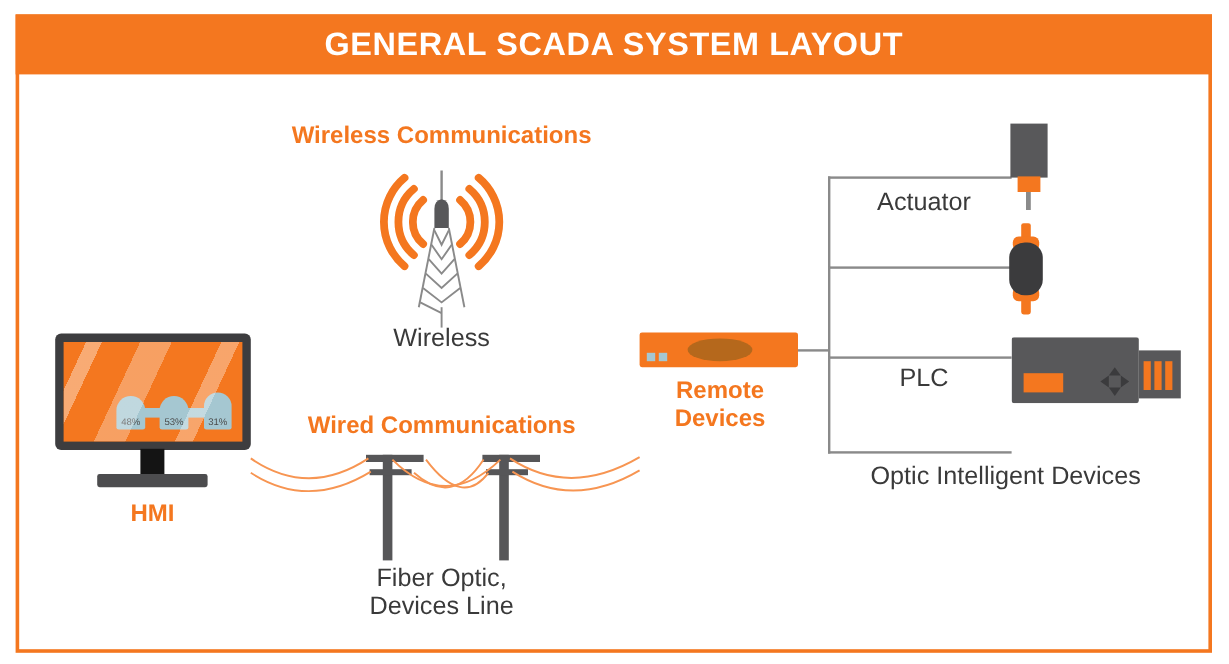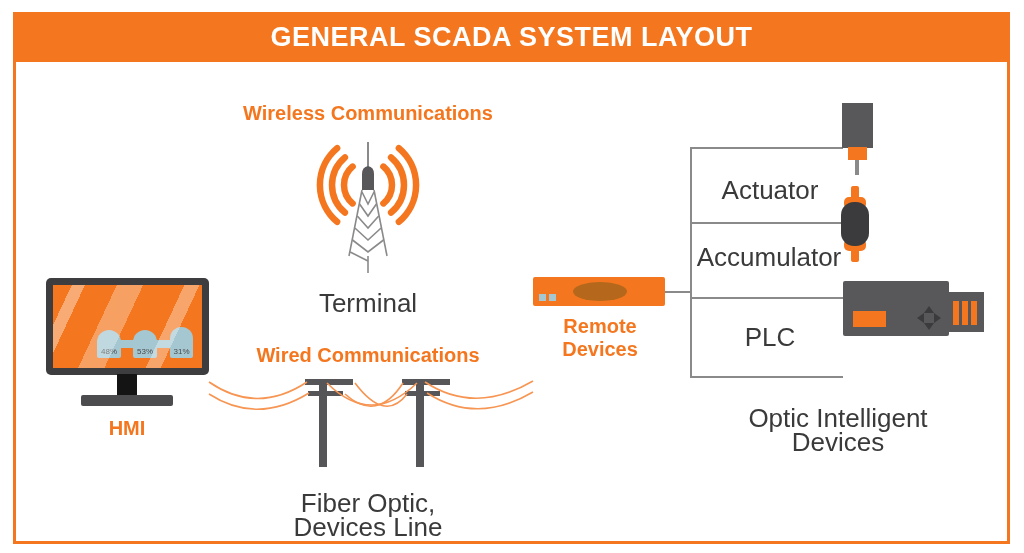--- a/index.html
+++ b/index.html
@@ -7,21 +7,21 @@
     position:relative;width:1024px;height:553px;background:#ffffff;
     font-family:"Liberation Sans",sans-serif;overflow:hidden;
   }
   .abs{position:absolute;}
   
   .outer-border{left:13px;top:12px;width:991px;height:526px;border:3px solid #F4771F;}
   .header-bar{left:13px;top:12px;width:997px;height:50px;background:#F4771F;display:flex;align-items:center;justify-content:center;}
   .header-title{color:#ffffff;font-size:27px;font-weight:700;letter-spacing:.5px;}
   
   .accent-label{color:#F4771F;font-weight:700;font-size:20px;text-align:center;line-height:23px;}
-  .dark-label{color:#3A3A3A;font-size:26px;text-align:center;line-height:24px;margin-top:21px;}
+  .dark-label{color:#3A3A3A;font-size:21px;text-align:center;line-height:24px;}
   
   .monitor-frame{left:46px;top:278px;width:163px;height:97px;background:#3D3D3F;border-radius:5px;}
   .monitor-screen{left:53px;top:285px;width:149px;height:83px;background:#F4771F;overflow:hidden;}
   .screen-glare{left:0;top:0;width:149px;height:83px;
     background:linear-gradient(115deg,
       rgba(255,255,255,0) 10%,rgba(255,255,255,.38) 10%,rgba(255,255,255,.38) 17%,rgba(255,255,255,0) 17%,
       rgba(255,255,255,0) 34%,rgba(255,255,255,.30) 34%,rgba(255,255,255,.30) 48%,rgba(255,255,255,0) 48%,
       rgba(255,255,255,0) 70%,rgba(255,255,255,.34) 70%,rgba(255,255,255,.34) 78%,rgba(255,255,255,0) 78%);}
   .tank{background:#A5C7D1;border-radius:12px 12px 2px 2px;}
   .tank-value{position:absolute;left:0;right:0;bottom:2px;text-align:center;font-size:8px;color:#4A4A4A;}
@@ -90,21 +90,21 @@
         <path d="M54.6,74 L63,86 L71.4,74"></path>
         <path d="M52.3,86 L63,98 L73.7,86"></path>
         <path d="M49.9,98 L63,110 L76.1,98"></path>
         <path d="M47.5,110 L63,122 L78.5,110"></path>
         <path d="M45.2,122 L63,131"></path>
         <path d="M63,126 L63,143"></path>
       </g>
     </svg>
   </div>
   <div class="abs dark-label" style="left:268px;top:270px;width:200px;">
-    <div>Terminal</div>
+    <div>Wireless</div>
   </div>
 
   <div class="abs accent-label" style="left:218px;top:344px;width:300px;">Wired Communications</div>
   <div class="abs" style="left:205px;top:373px;">
     <svg width="332" height="96" viewBox="0 0 332 96">
       <g fill="#565658">
         <rect x="114" y="6" width="8" height="88"></rect>
         <rect x="100" y="6" width="48" height="6"></rect>
         <rect x="103" y="18" width="35" height="5"></rect>
         <rect x="211" y="6" width="8" height="88"></rect>
@@ -138,21 +138,20 @@
   </div>
 
   <div class="abs gline" style="left:665px;top:291px;width:25px;height:2px;"></div>
   <div class="abs gline" style="left:690px;top:147px;width:2px;height:231px;"></div>
   <div class="abs gline" style="left:690px;top:147px;width:153px;height:2px;"></div>
   <div class="abs gline" style="left:690px;top:222px;width:152px;height:2px;"></div>
   <div class="abs gline" style="left:690px;top:297px;width:153px;height:2px;"></div>
   <div class="abs gline" style="left:690px;top:376px;width:153px;height:2px;"></div>
 
   <div class="abs dark-label" style="left:700px;top:157px;width:140px;">Actuator</div>
-  <div class="abs dark-label" style="left:693px;top:224px;width:152px;">Accumulator</div>
   <div class="abs dark-label" style="left:700px;top:304px;width:140px;">PLC</div>
   <div class="abs dark-label" style="left:710px;top:385px;width:256px;">Optic Intelligent Devices</div>
 
   <div class="abs" style="left:840px;top:101px;">
     <svg width="36" height="78" viewBox="0 0 36 78">
       <rect x="2" y="2" width="31" height="45" fill="#58585A"></rect>
       <rect x="8" y="46" width="19" height="13" fill="#F4771F"></rect>
       <rect x="15" y="59" width="4" height="15" fill="#8A8A8A"></rect>
     </svg>
   </div>

